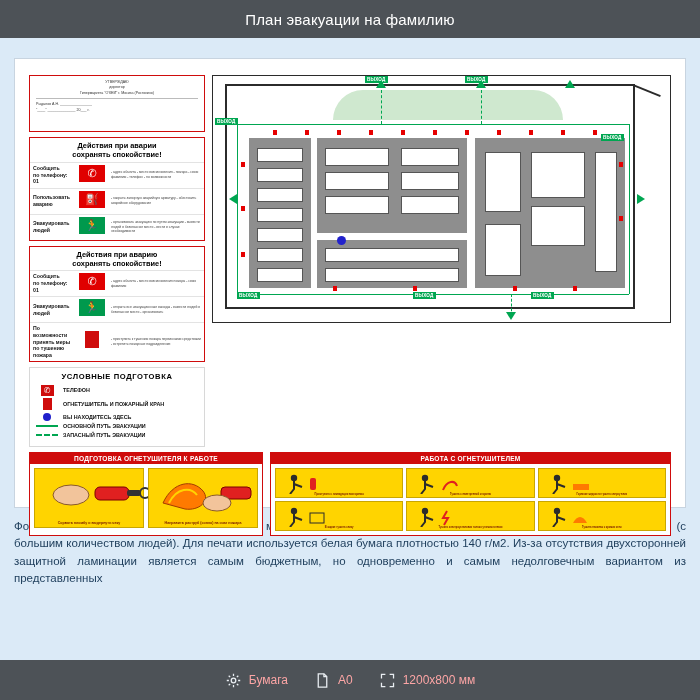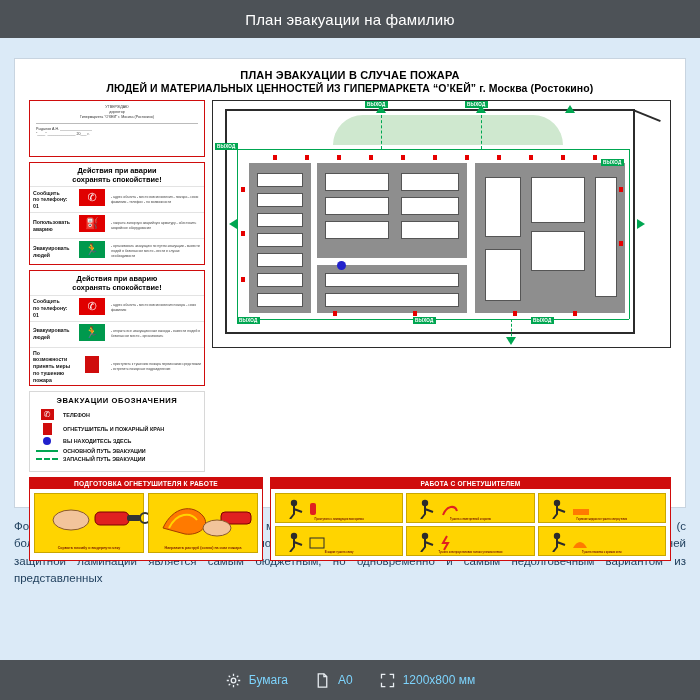--- a/index.html
+++ b/index.html
@@ -132,42 +132,38 @@
   .fig { position:absolute; }
 
   
   .caption {
     width:672px; margin:10px auto 0; font-size:11.5px; color:#1c3c5a;
     text-align:justify; line-height:1.5;
   }
   
   .footer {
     position:absolute; left:0; right:0; bottom:0; height:40px;
-    background:#4d5257; color:#7dd3fc;
+    background:#4d5257; color:#fca5a5;
     display:flex; align-items:center; justify-content:center; gap:26px;
     font-size:12px;
   }
   .fitem { display:flex; align-items:center; gap:7px; }
   .fitem svg { display:block; }
 </style>
 </head>
 <body>
 
 <div class="topbar">
   <span>План эвакуации на фамилию</span>
 </div>
 
 <div class="stage">
 
   <div class="poster">
 
-    <div class="poster-title">
-      <div class="t1">ПЛАН ЭВАКУАЦИИ В СЛУЧАЕ ПОЖАРА</div>
-      <div class="t2">ЛЮДЕЙ И МАТЕРИАЛЬНЫХ ЦЕННОСТЕЙ ИЗ ГИПЕРМАРКЕТА “О’КЕЙ” г. Москва (Ростокино)</div>
-    </div>
 
     <div class="body-cols">
 
       <div class="left-col">
 
         <div class="panel">
           <div class="stamp">
             <span class="ln c">УТВЕРЖДАЮ</span>
             <span class="ln c">директор</span>
             <span class="ln c">Гипермаркета "О'КЕЙ" г. Москва (Ростокино)</span>
@@ -269,21 +265,21 @@
                 <span class="ico-box ico-sq ico-dark"></span>
               </td>
               <td class="act-txt">- приступить к тушению пожара первичными средствами
 - встретить пожарные подразделения</td>
             </tr>
           </tbody>
             </table>
         </div>
 
         <div class="panel thin legend">
-          <h4>ЭВАКУАЦИИ ОБОЗНАЧЕНИЯ</h4>
+          <h4>УСЛОВНЫЕ ПОДГОТОВКА</h4>
 
           <div class="legend-row">
             <span class="legend-mark">
                 <span class="lm-phone">✆</span>
               </span>
             <span class="legend-txt">ТЕЛЕФОН</span>
           </div>
           <div class="legend-row">
             <span class="legend-mark">
                 <span class="lm-ext"></span>

